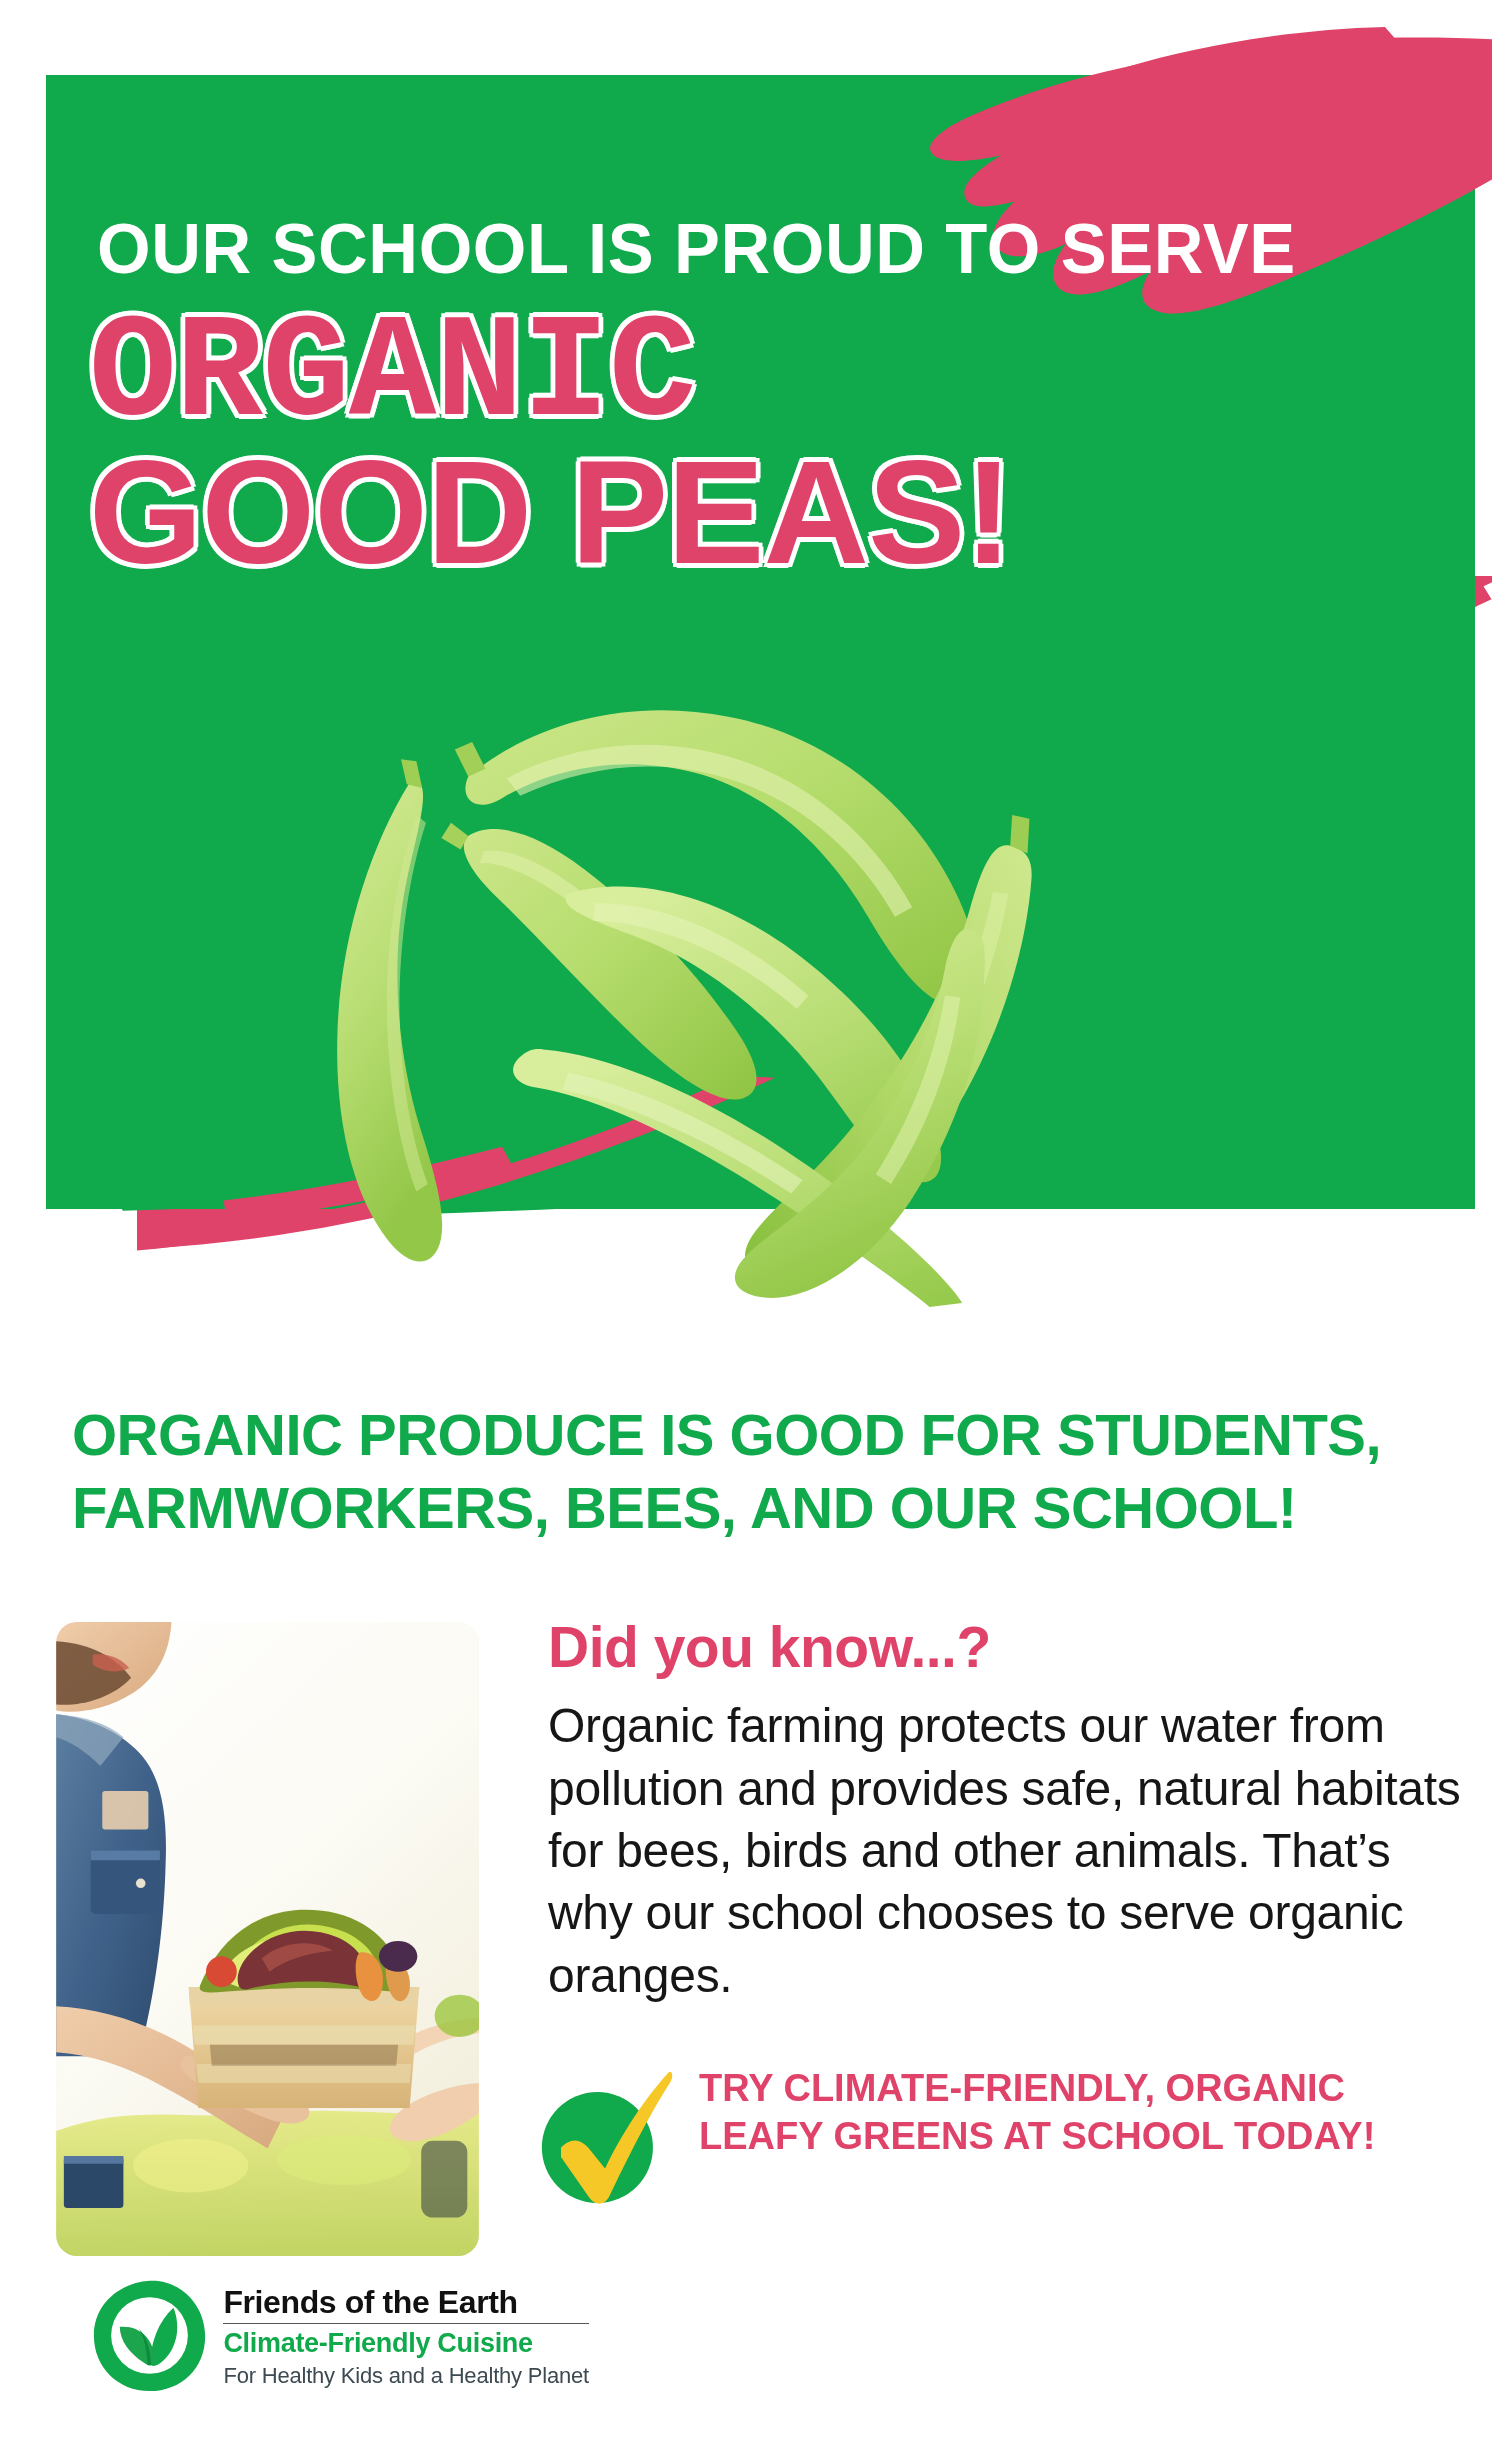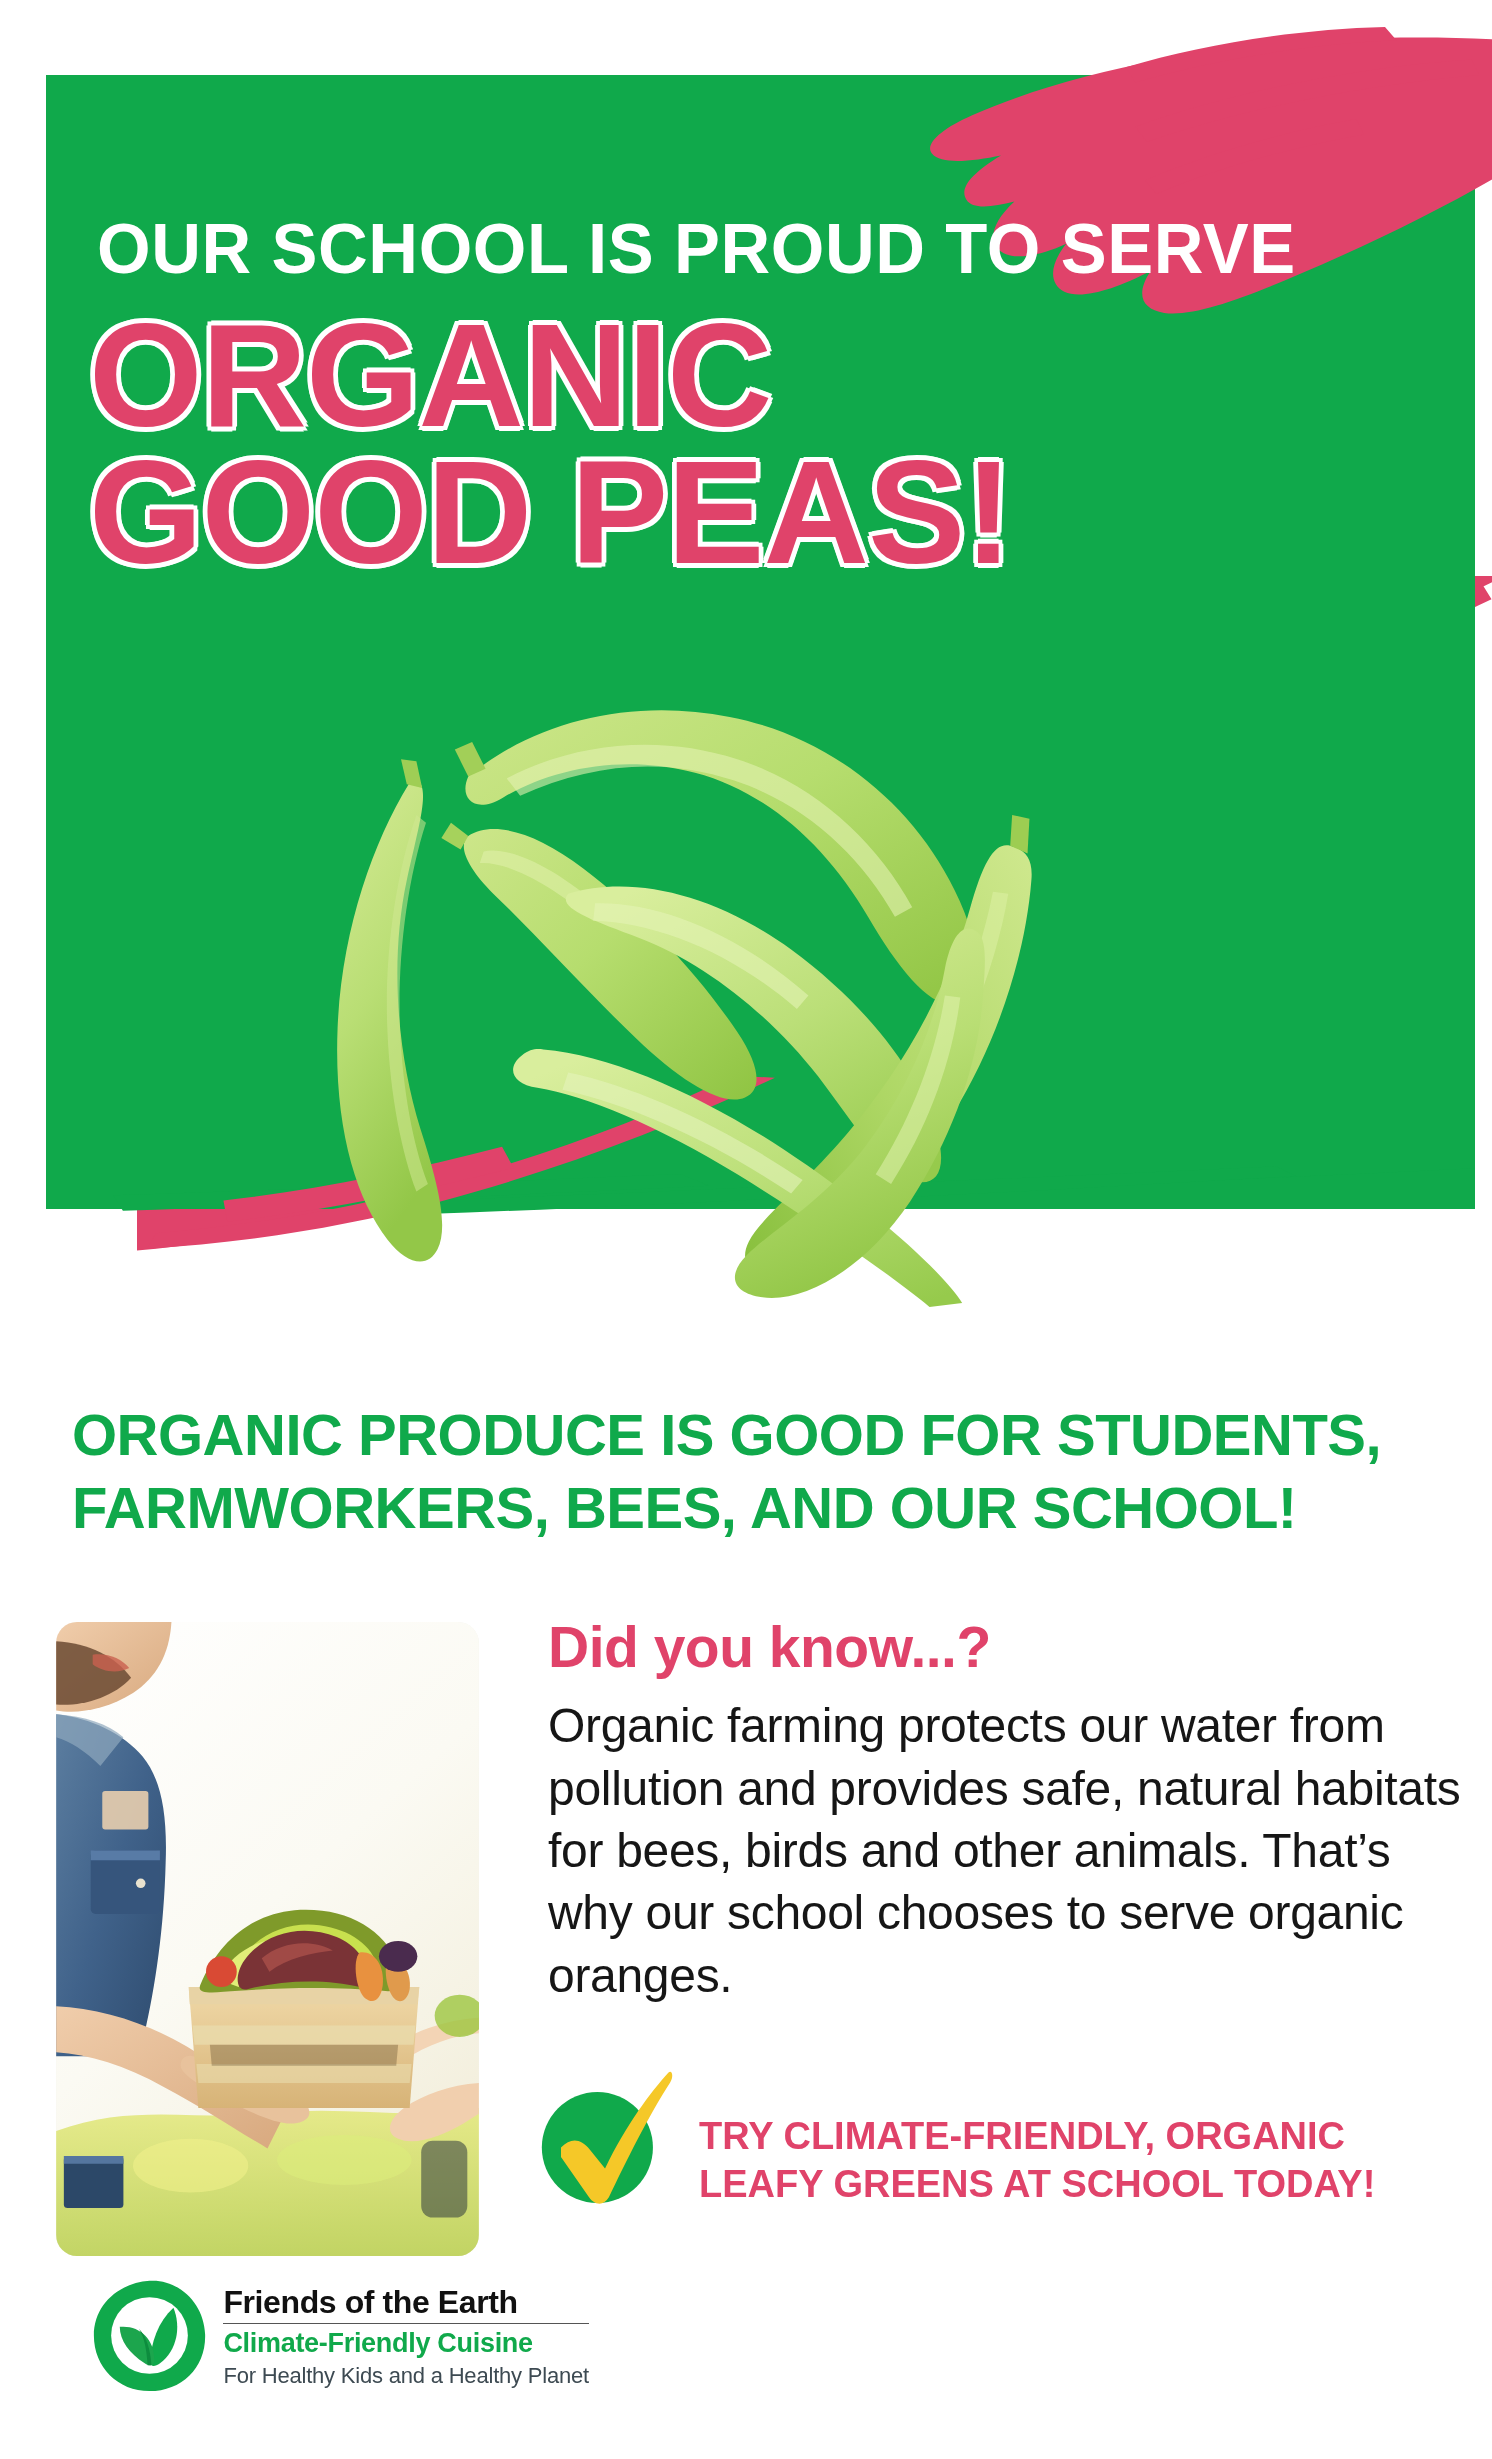--- a/index.html
+++ b/index.html
@@ -99,21 +99,21 @@
     font-size: 146px;
     font-weight: bold;
     line-height: 0.94;
     letter-spacing: -1px;
     text-shadow:
       -3.8px -3.8px 0 #fff,  3.8px -3.8px 0 #fff,
       -3.8px  3.8px 0 #fff,  3.8px  3.8px 0 #fff,
       -4.8px  0   0 #fff,  4.8px  0   0 #fff,
        0   -4.8px 0 #fff,  0    4.8px 0 #fff;
   }
-  .hero-title .l1 { display:block; }
+  .hero-title .l1 { display:block;font-family:Liberation Mono, monospace; }
   .hero-title .l2 { display:block; }
 
   
   .subhead {
     position: absolute;
     left: 72px;
     top: 1398px;
     width: 1364px;
     color: #10A94B;
     font-size: 58px;
@@ -156,21 +156,21 @@
     letter-spacing: -0.3px;
   }
 
   
   .cta {
     position: absolute;
     left: 538px;
     top: 2065px;
     width: 941px;
     display: flex;
-    align-items: flex-end;
+    align-items: flex-start;
     gap: 25px;
   }
   .cta-check { flex: 0 0 auto; width: 136px; height: 144px; }
   .cta-text {
     color: #E0436A;
     font-size: 38px;
     font-weight: bold;
     line-height: 1.26;
     letter-spacing: 0px;
   }

